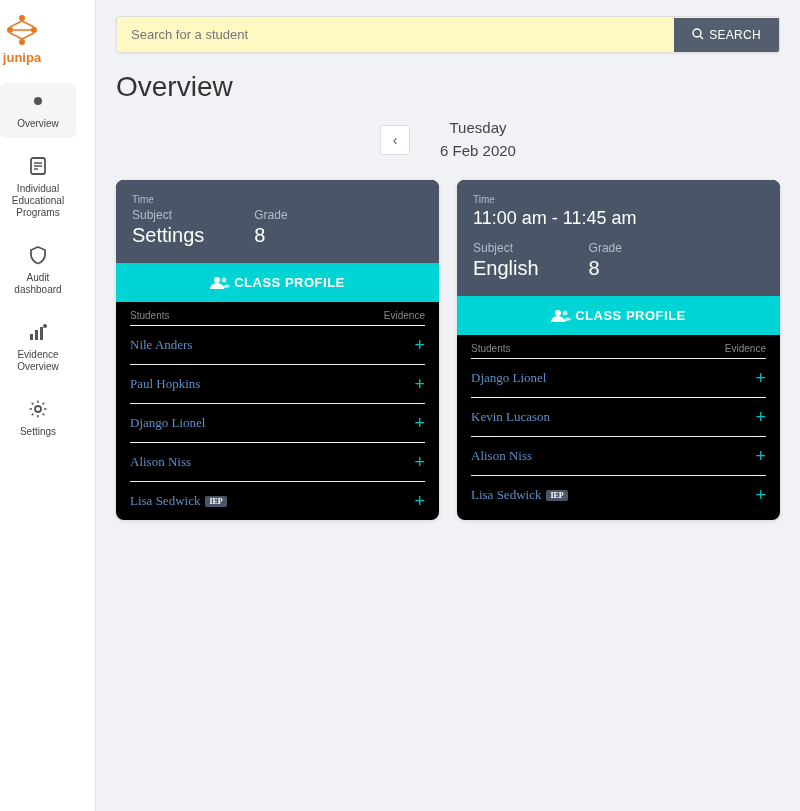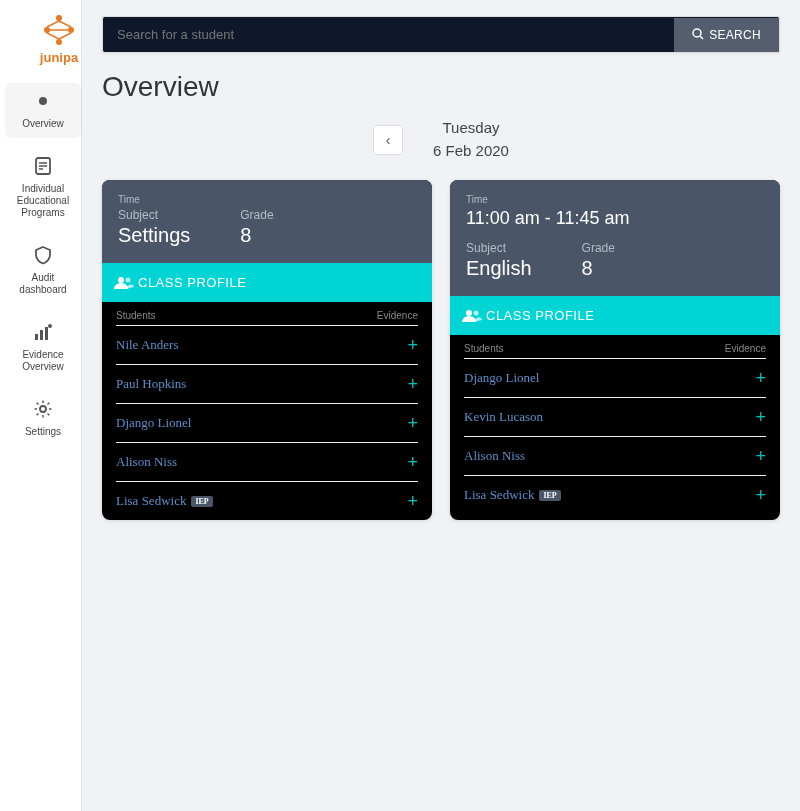--- a/index.html
+++ b/index.html
@@ -1,24 +1,24 @@
 <!DOCTYPE html>
 <html><head>
   <meta charset="utf-8">
   <style>
     * { box-sizing: border-box; margin: 0; padding: 0; }
     body { font-family: 'Segoe UI', Arial, sans-serif; background: #f0f2f5; display: flex; height: 811px; overflow: hidden; }
 
     
     .sidebar {
-      width: 82px;
+      width: 96px;
       background: #fff;
       display: flex;
       flex-direction: column;
-      align-items: flex-end;
+      align-items: flex-start;
       padding-top: 12px;
       border-right: 1px solid #e0e0e0;
       flex-shrink: 0;
     }
     .sidebar-logo {
       display: flex;
       flex-direction: column;
       align-items: center;
       margin-bottom: 18px;
     }
@@ -45,21 +45,21 @@
       display: flex;
       flex-direction: column;
       overflow-y: auto;
       padding: 16px 20px;
     }
 
     
     .search-bar {
       display: flex;
       align-items: center;
-      background: #0f172a;
+      background: #fef9c3;
       border: 1px solid #ddd;
       border-radius: 3px;
       overflow: hidden;
       margin-bottom: 18px;
       box-shadow: 0 1px 3px rgba(0,0,0,0.06);
       gap: 16px;
     }
     .search-input {
       flex: 1;
       border: none;
@@ -145,25 +145,26 @@
     .card-meta-label { font-size: 12px; color: #b0bec5; margin-bottom: 2px; }
     .card-meta-value { font-size: 20px; font-weight: 400; }
 
     .class-profile-btn {
       background: #00d4d4;
       color: #fff;
       border: none;
       width: 100%;
       padding: 12px;
       font-size: 13px;
-      font-weight: 400;
+      font-weight: 700;
       letter-spacing: 0.5px;
       cursor: pointer;
       display: flex;
       align-items: center;
+      justify-content: center;
       gap: 4px;
       text-transform: uppercase;
     }
 
     
     .student-list {
       padding: 0 14px;
     }
     .student-list-header {
       display: flex;

